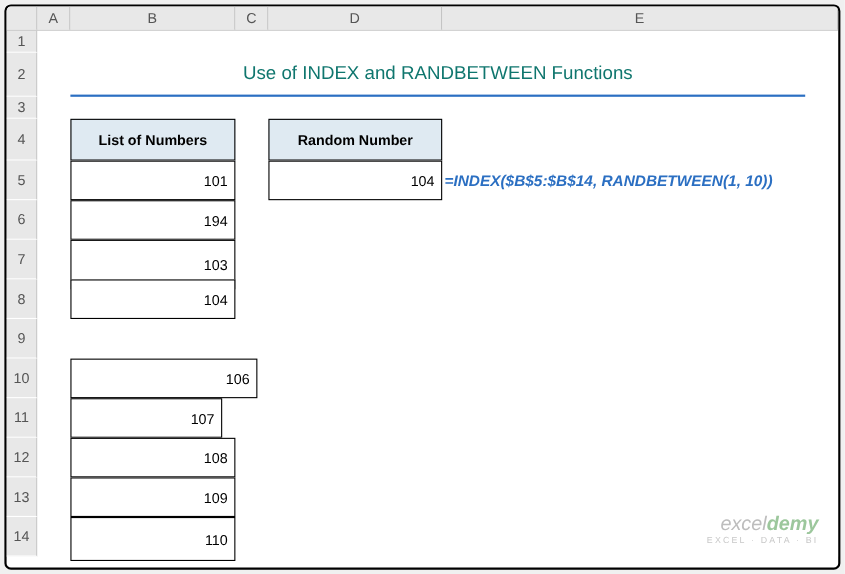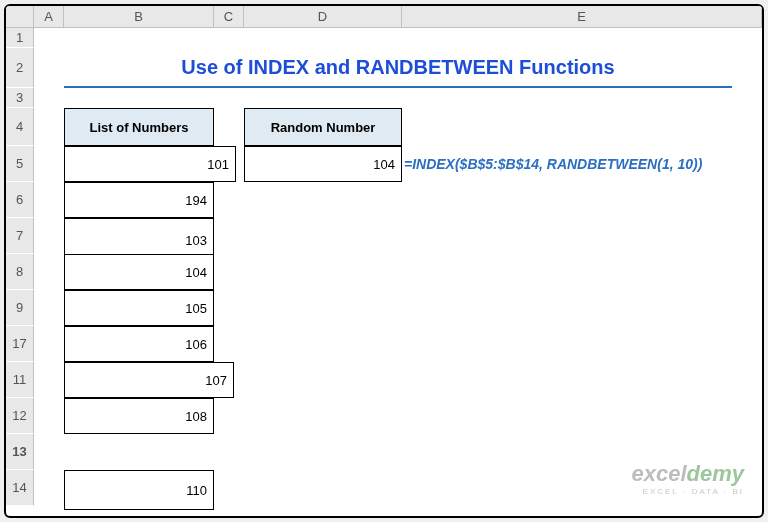--- a/index.html
+++ b/index.html
@@ -60,23 +60,23 @@
     flex: 1;
     background: #fff;
   }
   
   .title {
     position: absolute;
     left: 0;
     display: flex;
     align-items: center;
     justify-content: center;
-    font-weight: bold;
-    font-size: 20px;
-    color: #1d4ed8;
+    font-weight: normal;
+    font-size: 17px;
+    color: #0f766e;
     border-bottom: 2.5px solid #2b6fc2;
   }
   
   .cell {
     position: absolute;
     border: 1px solid #000;
     background: #fff;
     display: flex;
     align-items: center;
     padding: 0 6px;
@@ -94,24 +94,23 @@
     color: #2b6fc2;
     font-size: 14px;
   }
   .watermark {
     position: absolute;
     right: 18px;
     bottom: 10px;
     text-align: right;
   }
   .watermark .brand {
-    font-size: 22px;
+    font-size: 18px;
     font-style: italic;
     color: #bdbdbd;
-    font-weight: bold;
   }
   .watermark .brand b { color: #9cc79c; font-style: italic; }
   .watermark .tag {
     font-size: 8px;
     letter-spacing: 2px;
     color: #c8c8c8;
   }
 </style>
 </head>
 <body>
@@ -132,24 +131,24 @@
     <div class="row-headers">
         <div class="row-h" style="height: 20px;">1</div>
         <div class="row-h" style="height: 40px;">2</div>
         <div class="row-h" style="height: 20px;">3</div>
         <div class="row-h" style="height: 38px;">4</div>
         <div class="row-h" style="height: 36px;">5</div>
         <div class="row-h" style="height: 36px;">6</div>
         <div class="row-h" style="height: 36px;">7</div>
         <div class="row-h" style="height: 36px;">8</div>
         <div class="row-h" style="height: 36px;">9</div>
-        <div class="row-h" style="height: 36px;">17</div>
+        <div class="row-h" style="height: 36px;">10</div>
         <div class="row-h" style="height: 36px;">11</div>
         <div class="row-h" style="height: 36px;">12</div>
-        <div class="row-h" style="height: 36px; font-weight: bold;">13</div>
+        <div class="row-h" style="height: 36px;">13</div>
         <div class="row-h" style="height: 36px;">14</div>
       </div>
     <div class="grid">
 
       <div class="title" style="left: 30px; top: 20px; width: 668px; height: 40px;">Use of INDEX and RANDBETWEEN Functions</div>
 
       <div class="cell header" style="left: 30px; top: 80px; width: 150px; height: 38px;">List of Numbers</div>
 
       <div class="cell header" style="left: 210px; top: 80px; width: 158px; height: 38px;">Random Number</div>
 
@@ -157,24 +156,24 @@
 
       <div class="formula" style="left: 370px; top: 128px;">=INDEX($B$5:$B$14, RANDBETWEEN(1, 10))</div>
 
       <div class="watermark">
         <div class="brand">
           <span>excel</span><b>demy</b>
         </div>
         <div class="tag">EXCEL · DATA · BI</div>
       </div>
 
-    <div class="cell num" style="left: 30px; top: 118px; width: 172px; height: 36px;">101</div>
+    <div class="cell num" style="left: 30px; top: 118px; width: 150px; height: 36px;">101</div>
         <div class="cell num" style="left: 30px; top: 154px; width: 150px; height: 36px;">194</div>
         <div class="cell num" style="left: 30px; top: 190px; width: 150px; height: 45px;">103</div>
         <div class="cell num" style="left: 30px; top: 226px; width: 150px; height: 36px;">104</div>
-        <div class="cell num" style="left: 30px; top: 262px; width: 150px; height: 36px;">105</div>
-        <div class="cell num" style="left: 30px; top: 298px; width: 150px; height: 36px;">106</div>
-        <div class="cell num" style="left: 30px; top: 334px; width: 170px; height: 36px;">107</div>
+        <div class="cell num" style="left: 30px; top: 298px; width: 170px; height: 36px;">106</div>
+        <div class="cell num" style="left: 30px; top: 334px; width: 138px; height: 36px;">107</div>
         <div class="cell num" style="left: 30px; top: 370px; width: 150px; height: 36px; text-align: right;">108</div>
+        <div class="cell num" style="left: 30px; top: 406px; width: 150px; height: 36px;">109</div>
         <div class="cell num" style="left: 30px; top: 442px; width: 150px; height: 40px;">110</div>
       </div>
   </div>
 </div>
 
 </body></html>

